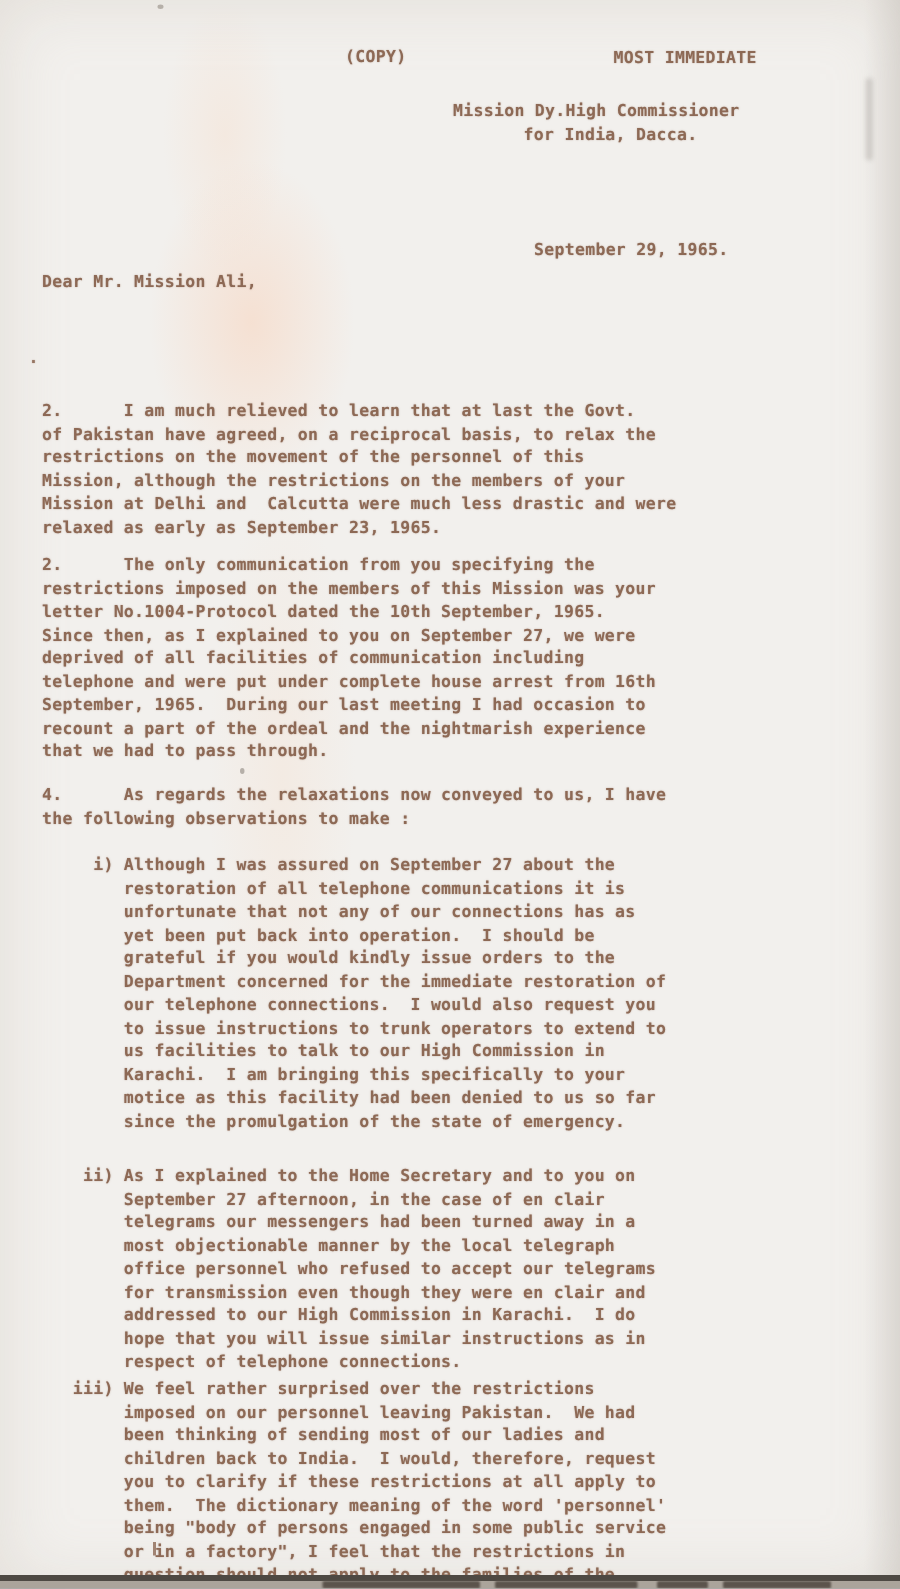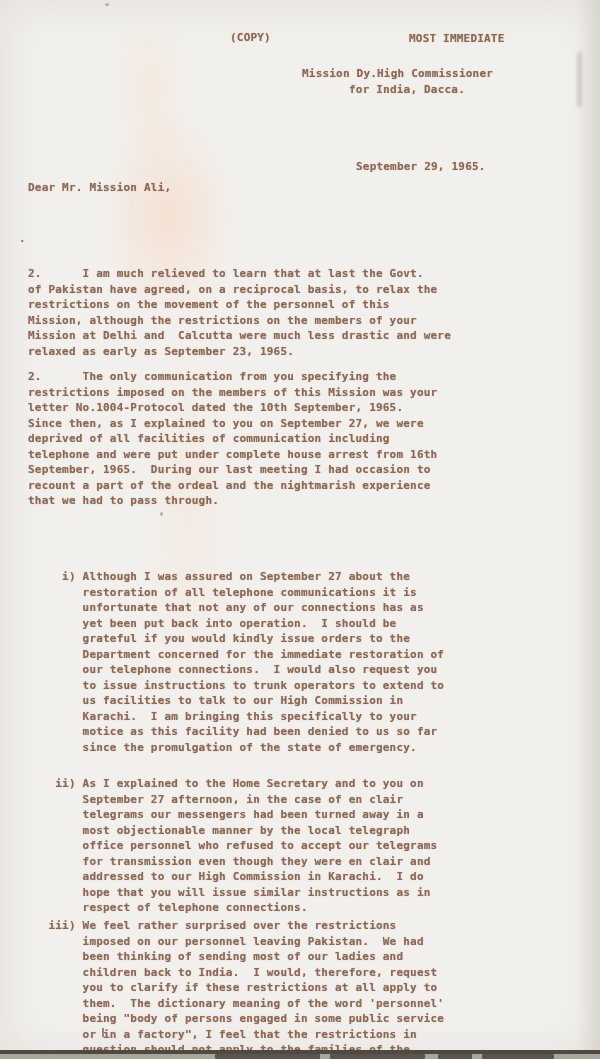--- a/index.html
+++ b/index.html
@@ -54,20 +54,21 @@
 
   <div class="txt" style="left:28px; top:180px;">Dear Mr. Mission Ali,</div>
 
   <div class="txt faded" style="left:19px; top:231px;">.</div>
 
 
   <div class="txt" style="left:28px; top:266px;"><div>2.      I am much relieved to learn that at last the Govt.</div><div>of Pakistan have agreed, on a reciprocal basis, to relax the</div><div>restrictions on the movement of the personnel of this</div><div>Mission, although the restrictions on the members of your</div><div>Mission at Delhi and  Calcutta were much less drastic and were</div><div>relaxed as early as September 23, 1965.</div></div>
 
   <div class="txt" style="left:28px; top:369px;"><div>2.      The only communication from you specifying the</div><div>restrictions imposed on the members of this Mission was your</div><div>letter No.1004-Protocol dated the 10th September, 1965.</div><div>Since then, as I explained to you on September 27, we were</div><div>deprived of all facilities of communication including</div><div>telephone and were put under complete house arrest from 16th</div><div>September, 1965.  During our last meeting I had occasion to</div><div>recount a part of the ordeal and the nightmarish experience</div><div>that we had to pass through.</div></div>
 
+  <div class="txt" style="left:28px; top:522px;"><div>4.      As regards the relaxations now conveyed to us, I have</div><div>the following observations to make :</div></div>
 
   <div class="txt" style="left:28px; top:569px;"><div>     i) Although I was assured on September 27 about the</div><div>        restoration of all telephone communications it is</div><div>        unfortunate that not any of our connections has as</div><div>        yet been put back into operation.  I should be</div><div>        grateful if you would kindly issue orders to the</div><div>        Department concerned for the immediate restoration of</div><div>        our telephone connections.  I would also request you</div><div>        to issue instructions to trunk operators to extend to</div><div>        us facilities to talk to our High Commission in</div><div>        Karachi.  I am bringing this specifically to your</div><div>        motice as this facility had been denied to us so far</div><div>        since the promulgation of the state of emergency.</div></div>
 
   <div class="txt" style="left:28px; top:776px;"><div>    ii) As I explained to the Home Secretary and to you on</div><div>        September 27 afternoon, in the case of en clair</div><div>        telegrams our messengers had been turned away in a</div><div>        most objectionable manner by the local telegraph</div><div>        office personnel who refused to accept our telegrams</div><div>        for transmission even though they were en clair and</div><div>        addressed to our High Commission in Karachi.  I do</div><div>        hope that you will issue similar instructions as in</div><div>        respect of telephone connections.</div></div>
 
   <div class="txt" style="left:28px; top:918px;"><div>   iii) We feel rather surprised over the restrictions</div><div>        imposed on our personnel leaving Pakistan.  We had</div><div>        been thinking of sending most of our ladies and</div><div>        children back to India.  I would, therefore, request</div><div>        you to clarify if these restrictions at all apply to</div><div>        them.  The dictionary meaning of the word 'personnel'</div><div>        being "body of persons engaged in some public service</div><div>        or in a factory", I feel that the restrictions in</div><div>        question should not apply to the families of the</div></div>
 
   <div class="speck" style="left:105px; top:3px; width:4px; height:3px;"></div>
   <div class="speck" style="left:160px; top:512px; width:3px; height:4px;"></div>
   <div class="edge-smudge"></div>

